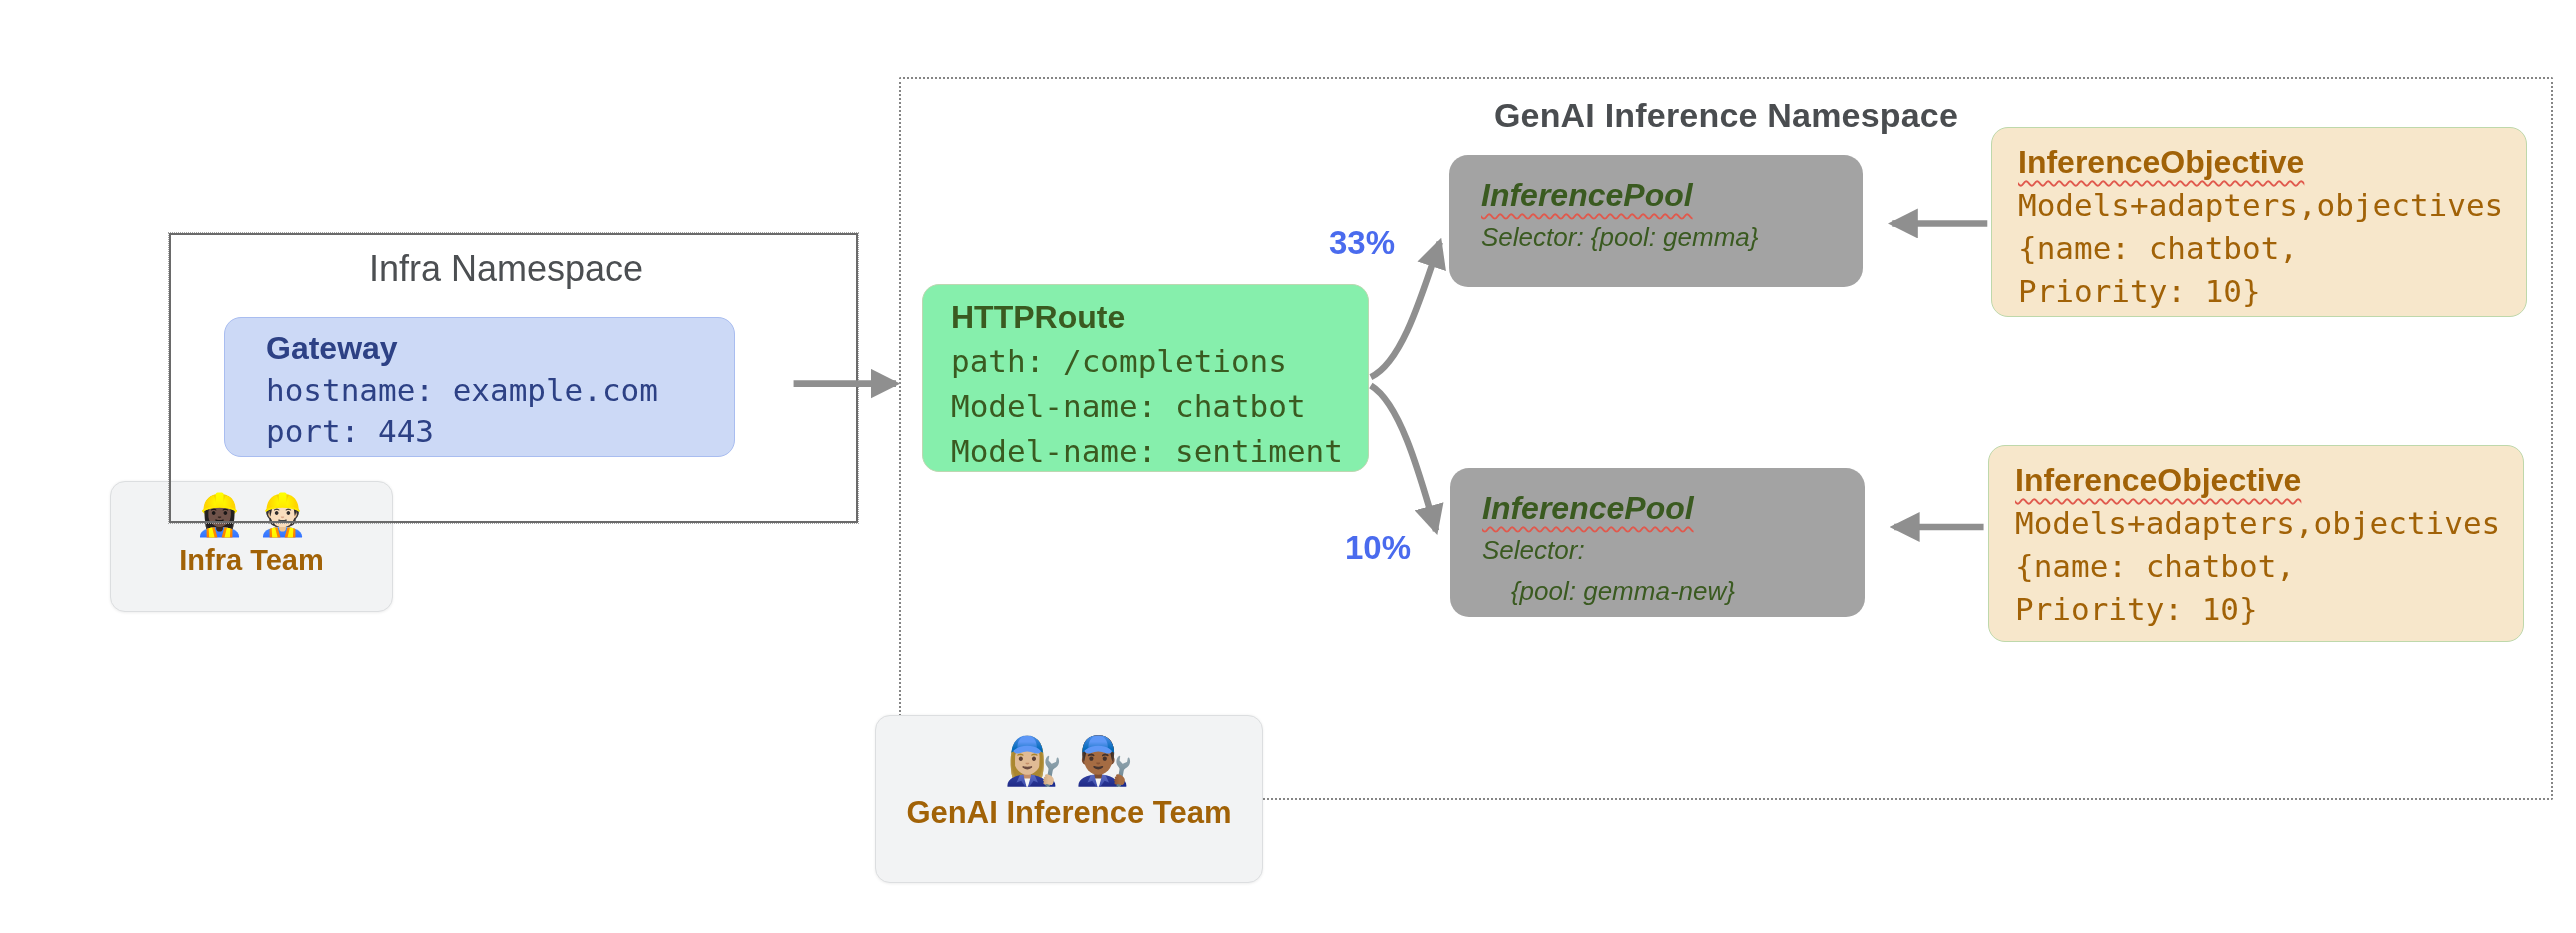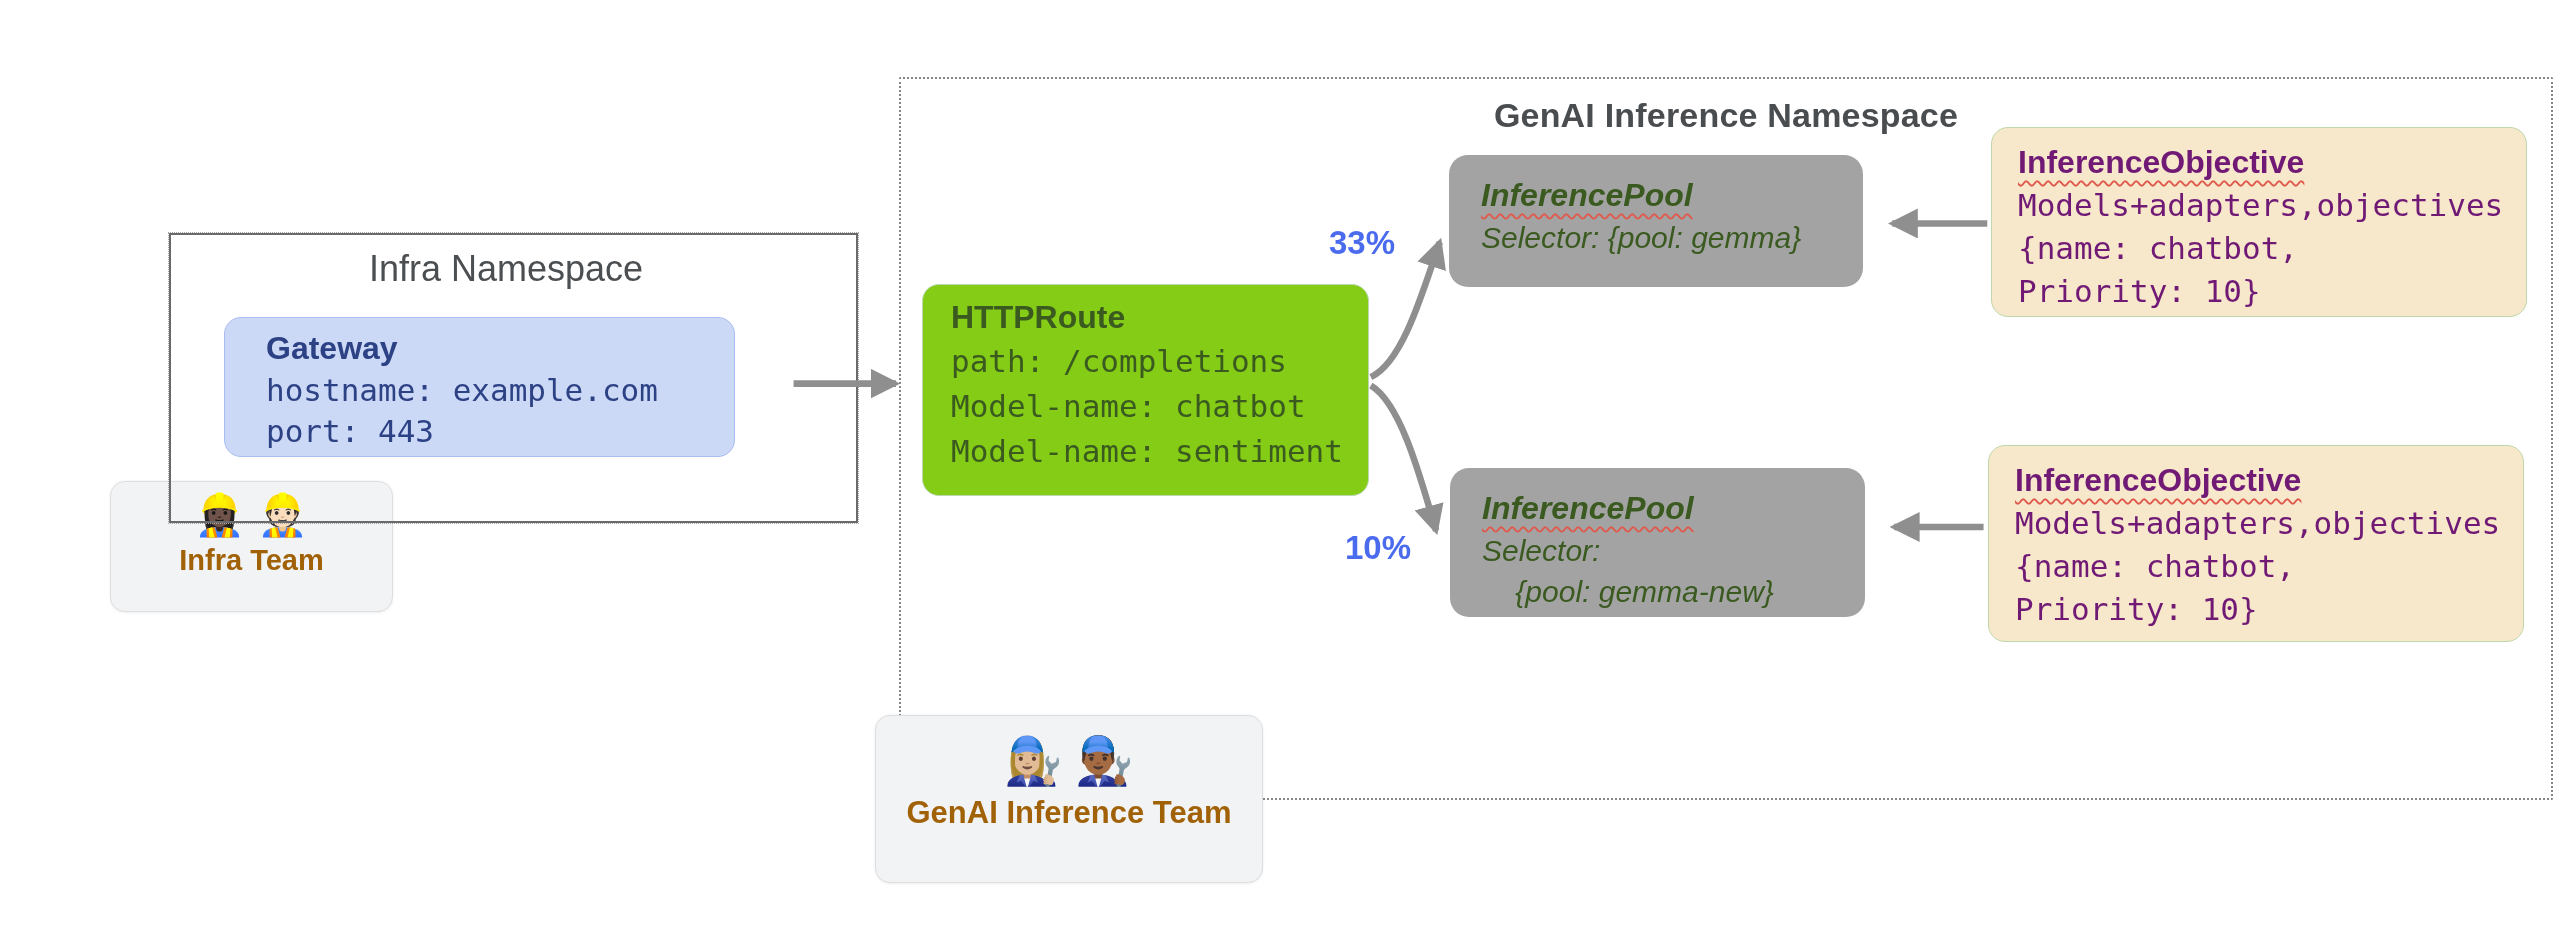--- a/index.html
+++ b/index.html
@@ -44,41 +44,41 @@
   .node-title{font-size:32px;font-weight:bold;line-height:43px;}
   .squiggle{
     text-decoration-line:underline;text-decoration-style:wavy;
     text-decoration-color:#e0594d;text-decoration-thickness:2.3px;
     text-underline-offset:6.5px;
   }
   .mono-line{
     font-family:"DejaVu Sans Mono", monospace;
     font-size:31px;line-height:45px;white-space:pre;
   }
-  .sans-line{font-size:30px;line-height:41px;white-space:pre;}
+  .sans-line{font-size:26px;line-height:41px;white-space:pre;}
   .node-gateway{
     left:224px;top:317px;width:511px;height:140px;
     background:#ccd9f6;border:1.9px solid #a9bdf0;border-radius:17px;
     color:#2d4185;padding:9.3px 0 0 41px;
   }
   .node-gateway .mono-line{line-height:41px;}
   .node-httproute{
-    left:922px;top:284px;width:447px;height:212px;
-    background:#84cc16;border:1.9px solid #bdd7b1;border-radius:17px;
+    left:922px;top:284px;width:447px;height:188px;
+    background:#86efac;border:1.9px solid #bdd7b1;border-radius:17px;
     color:#3a5a20;padding:11.2px 0 0 28px;
   }
   .node-pool{
     background:#a3a3a3;border:none;border-radius:19px;
     color:#3a5a20;padding:18.6px 0 0 32px;font-style:italic;
   }
   .node-pool1{left:1449px;top:155px;width:414px;height:132px;}
   .node-pool2{left:1450px;top:468px;width:415px;height:149px;}
   .node-objective{
     background:#f7e7cb;border:1.9px solid #bed8ab;border-radius:17px;
-    color:#701a75;padding:13px 0 0 26px;
+    color:#a16207;padding:13px 0 0 26px;
   }
   .node-objective .mono-line{line-height:43px;}
   .node-obj1{left:1991px;top:127px;width:536px;height:190px;}
   .node-obj2{left:1988px;top:445px;width:536px;height:197px;}
   
   .pct{
     position:absolute;z-index:5;width:112px;text-align:center;
     font-size:33px;font-weight:bold;color:#4a6bee;
   }
   .pct-90{left:1306px;top:224px;}

